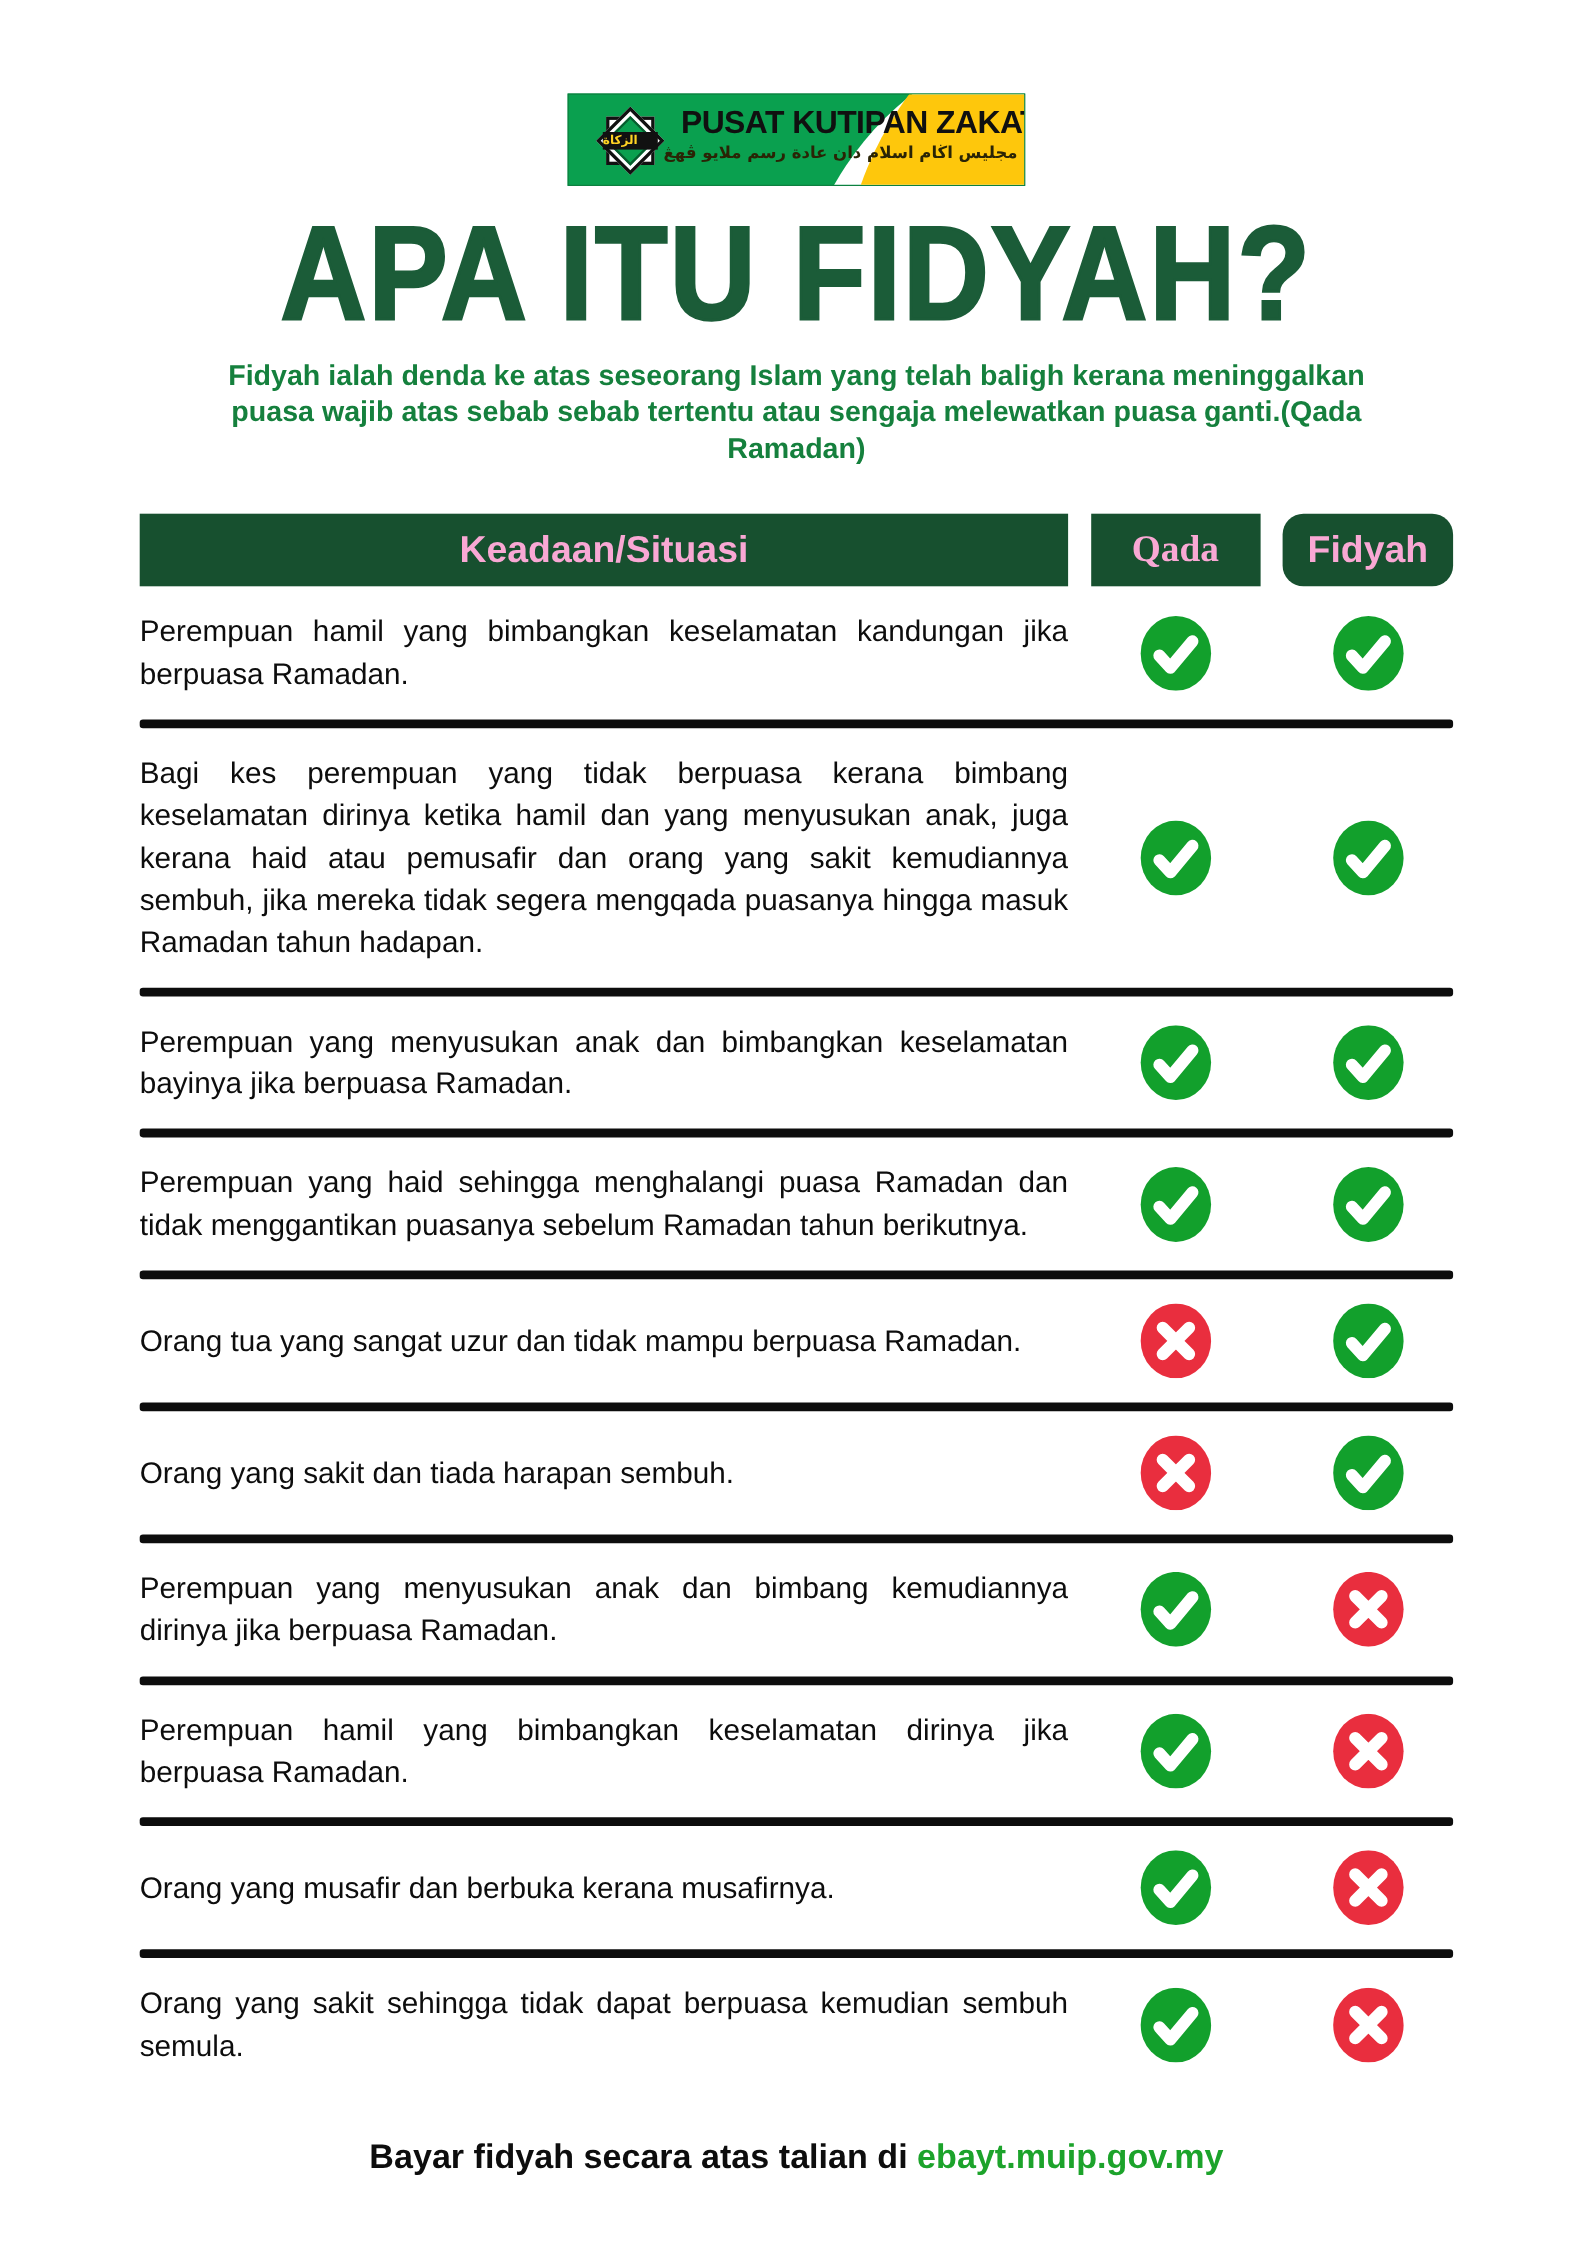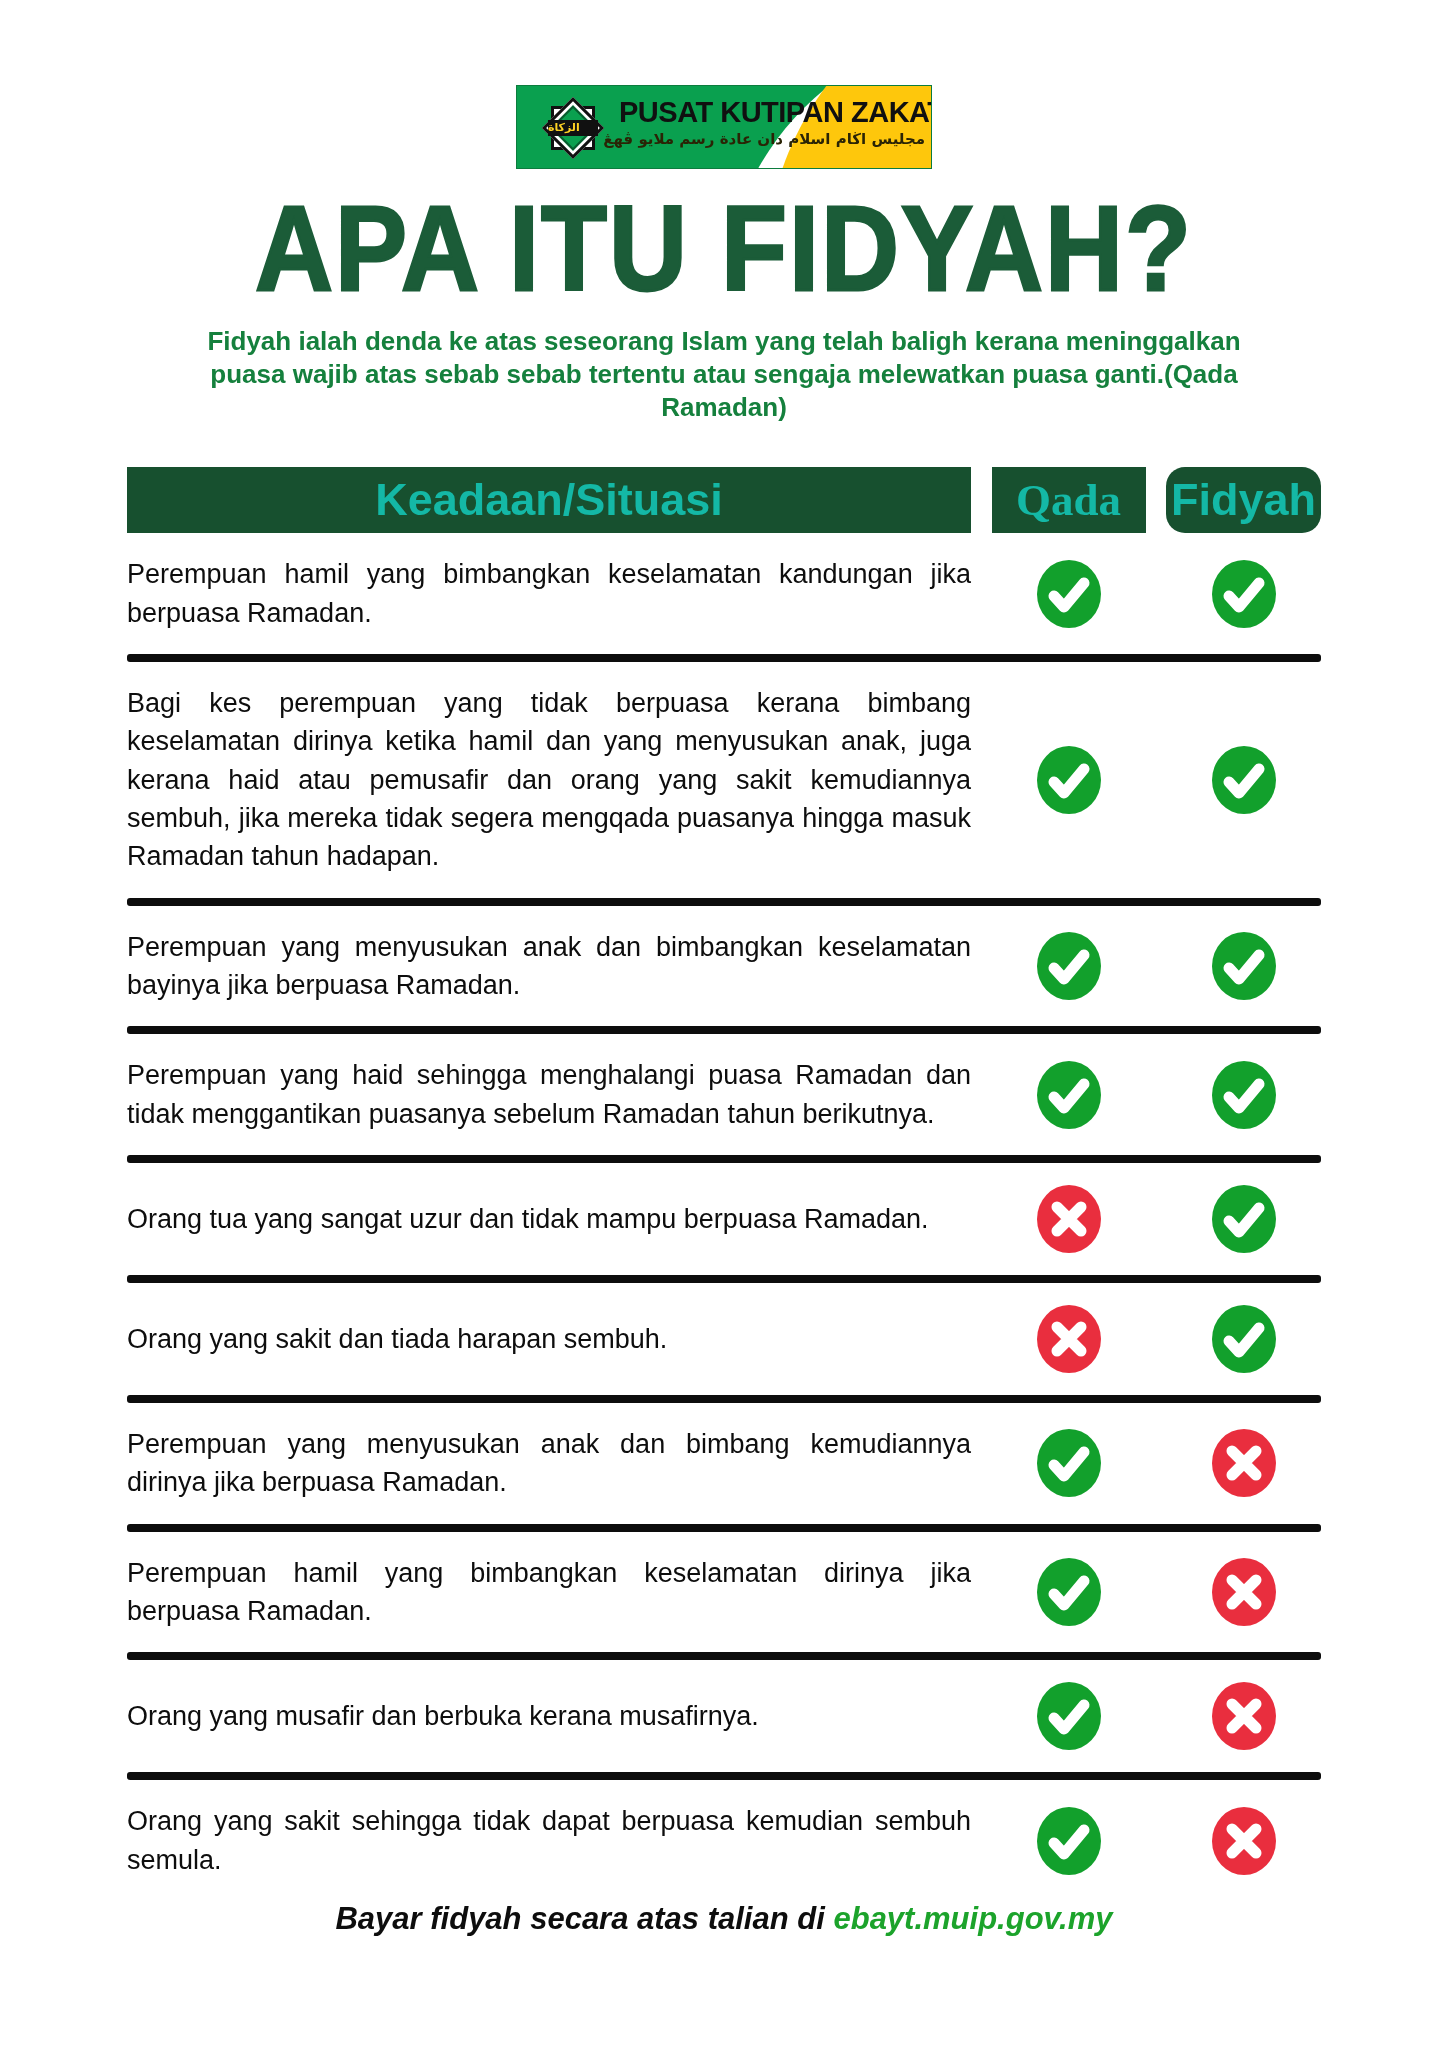--- a/index.html
+++ b/index.html
@@ -61,23 +61,23 @@
   }
   .intro{
     margin:22px auto 0;width:1070px;text-align:center;
     font-size:26px;font-weight:bold;color:#15803d;line-height:1.26;
   }
 
   
   .table{width:1194px;margin:44px auto 0;}
   .table-header{display:flex;justify-content:space-between;}
   .hdr-box{
-    background:var(--header-green);color:#14b8a6;height:66px;
+    background:var(--header-green);color:#f9a8d4;height:66px;
     display:flex;align-items:center;justify-content:center;
-    font-size:45px;font-weight:bold;
+    font-size:34px;font-weight:bold;
   }
   .hdr-situation{width:844px;}
   .hdr-qada{width:154px;font-family:Liberation Serif, serif;}
   .hdr-fidyah{width:155px;border-radius:19px;}
 
   .row{
     display:flex;justify-content:space-between;align-items:center;
     min-height:112px;padding:22px 0;
   }
   .row-text{
@@ -87,21 +87,21 @@
   .icon-cell{width:154px;display:flex;align-items:center;justify-content:center;}
   .icon-cell.fidyah{width:155px;}
   .status-icon{width:68px;height:68px;display:block;}
   .check-circle{fill:var(--check-green);}
   .cross-circle{fill:var(--cross-red);}
   .icon-stroke{stroke:#ffffff;stroke-width:11;stroke-linecap:round;stroke-linejoin:round;fill:none;}
   .separator{height:8px;background:#0d0d0d;border-radius:3px;}
 
   
   .footer{
-    text-align:center;font-size:31px;font-weight:bold;color:#0d0d0d;font-style:italic;
+    margin-top:42px;text-align:center;font-size:31px;font-weight:bold;color:#0d0d0d;
   }
   .footer-link{color:var(--link-green);text-decoration:none;}
 </style>
 </head>
 <body>
 
 <div class="page">
 
   <div class="banner">
     <div class="swoosh-white"></div>

